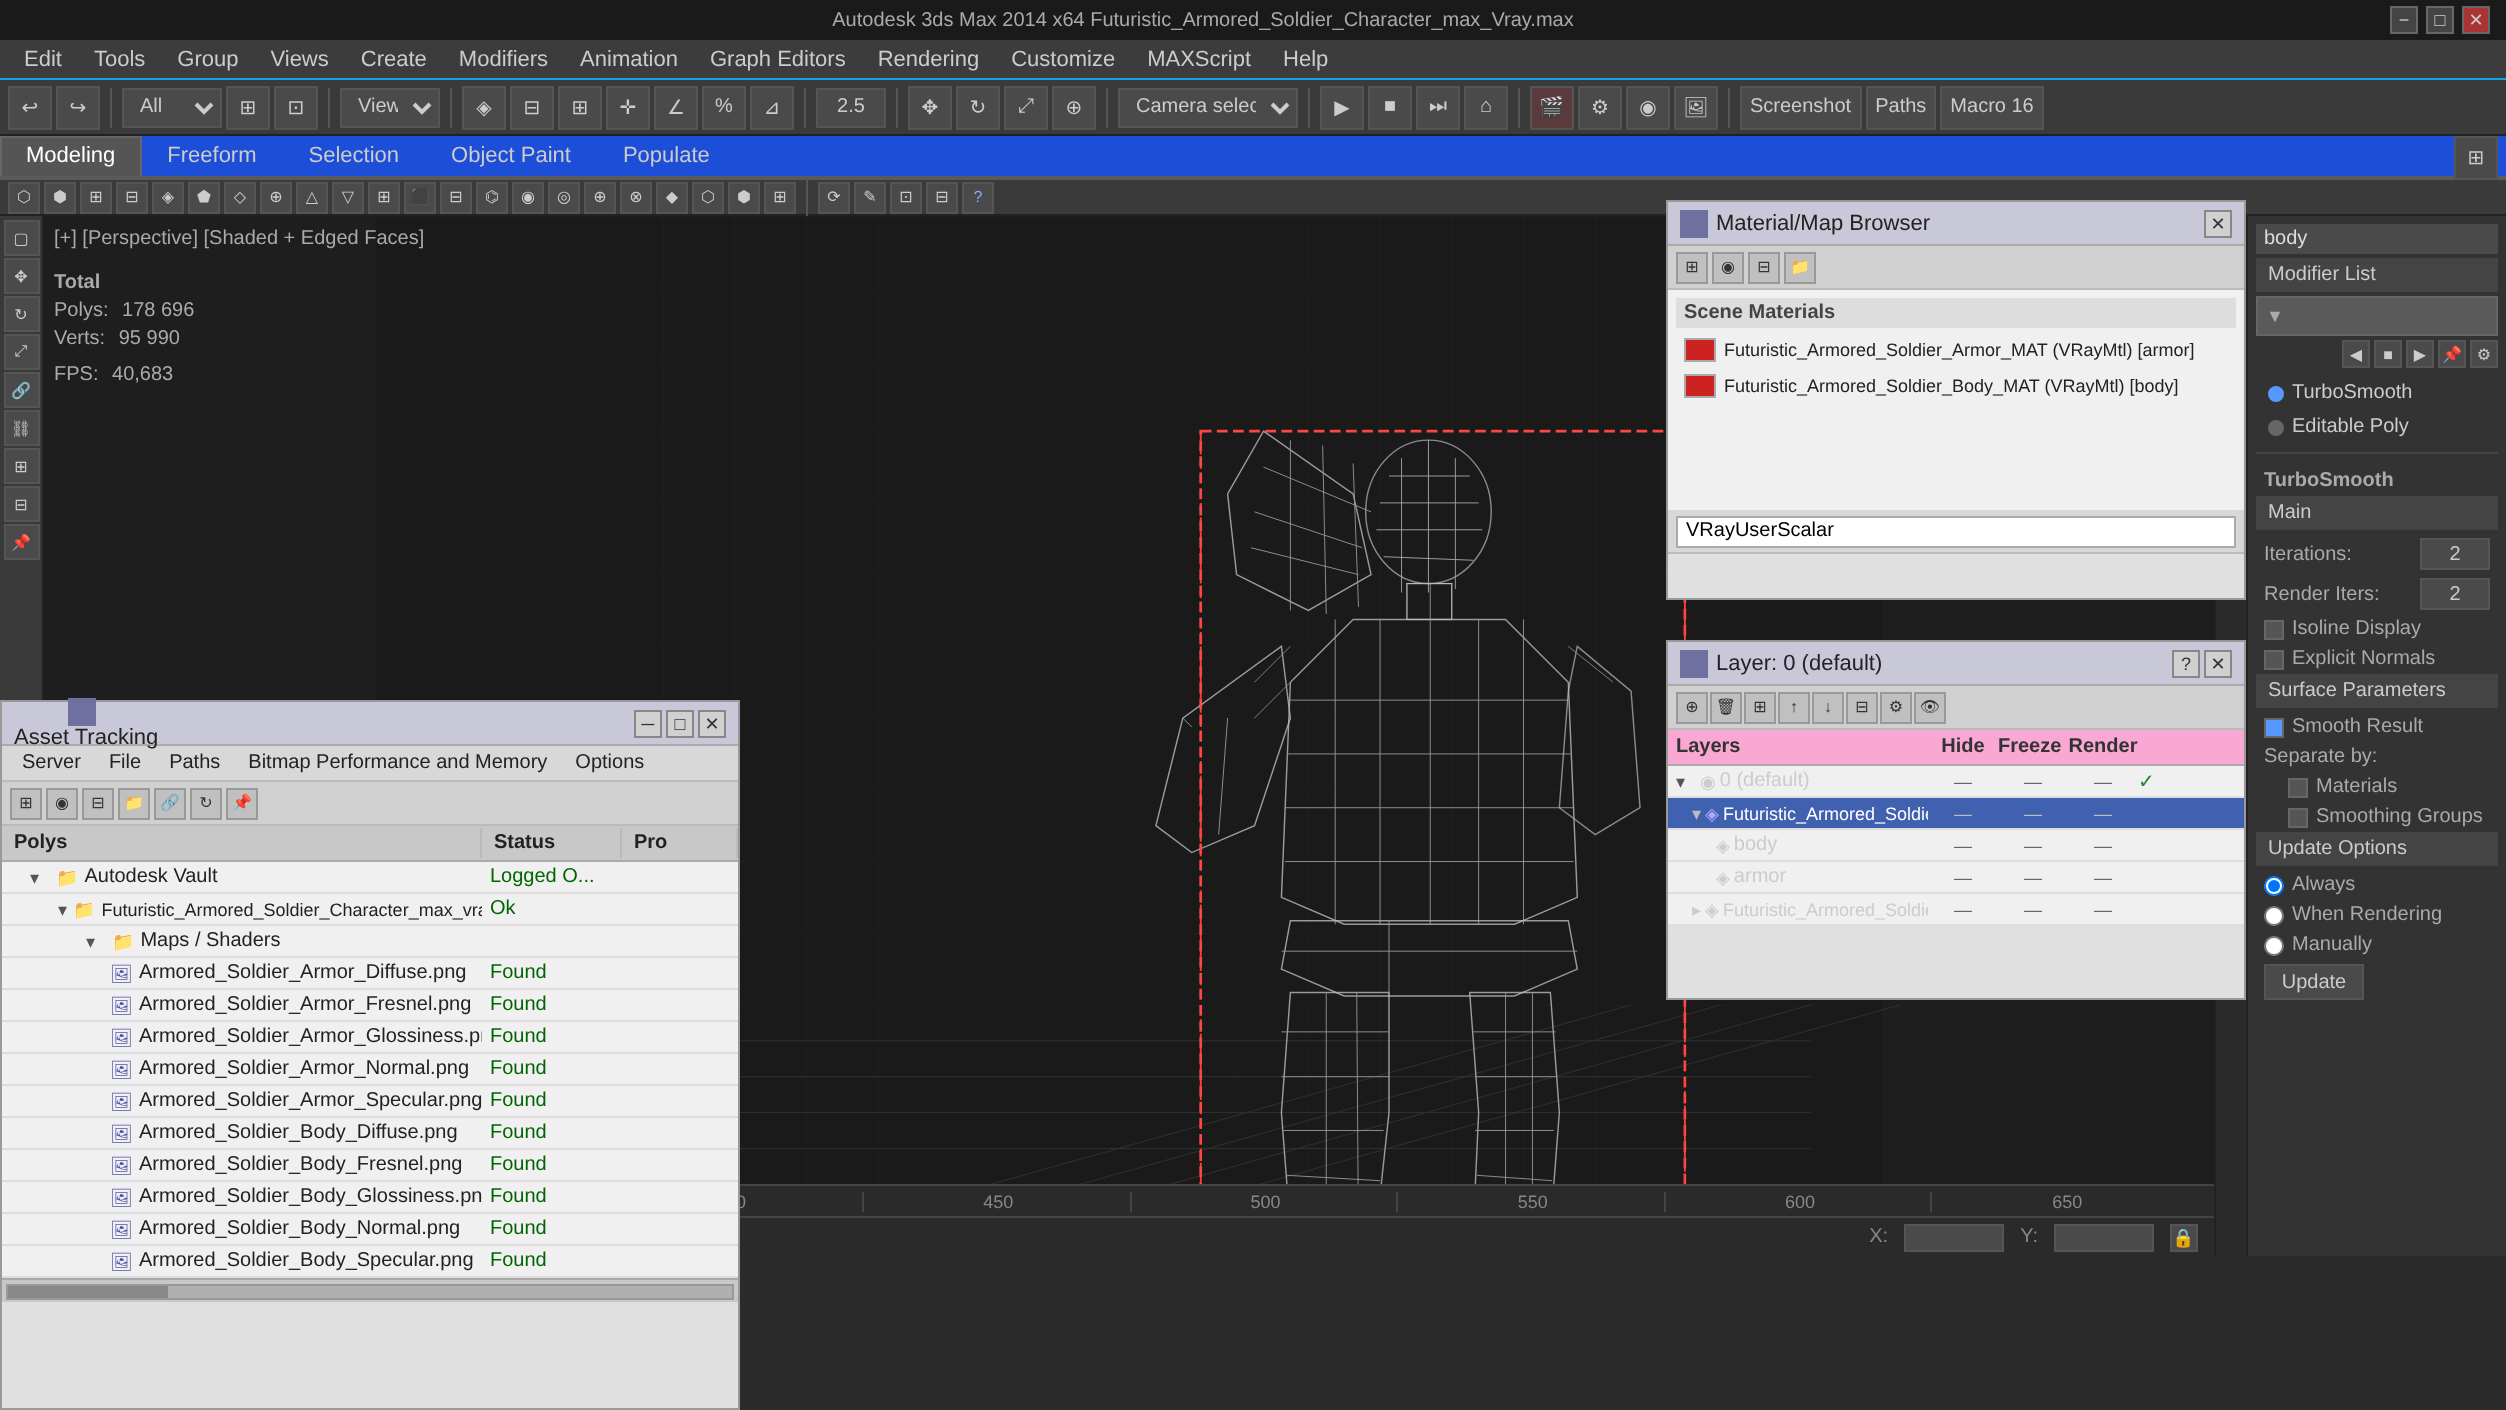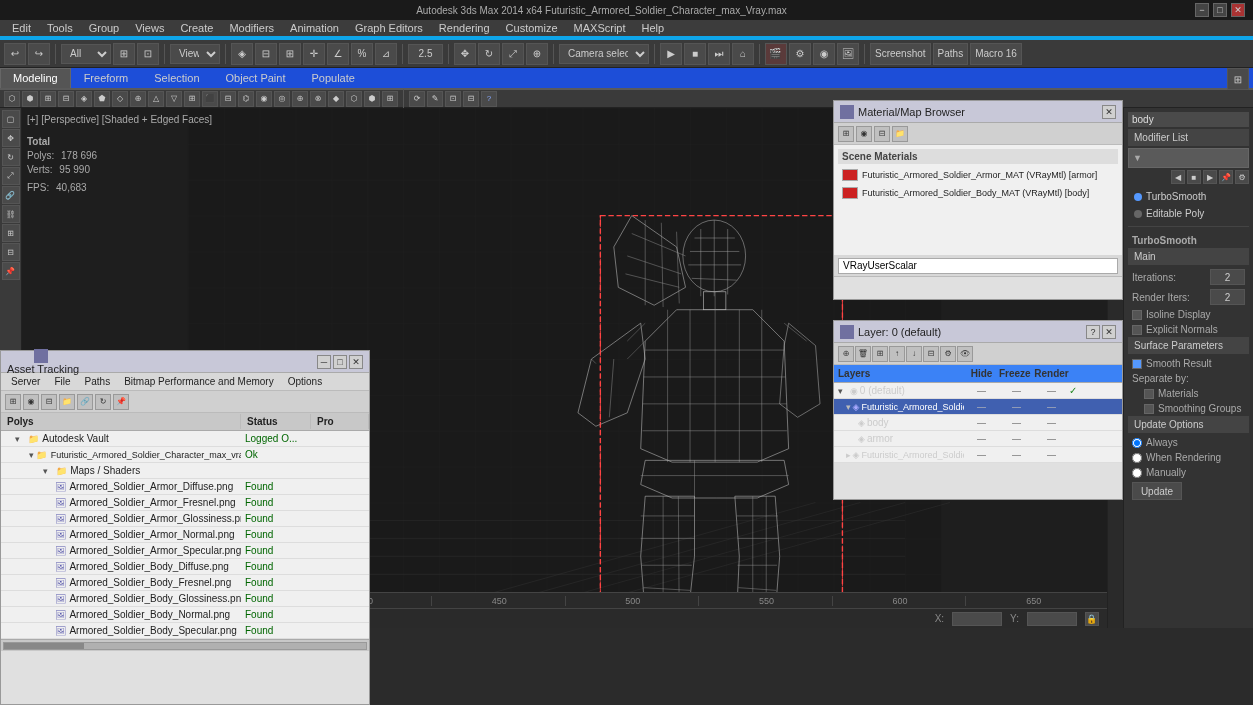--- a/index.html
+++ b/index.html
@@ -36,21 +36,21 @@
     }
 
     
     #menu-bar {
       width: 100%;
       height: 20px;
       background: #3c3c3c;
       display: flex;
       align-items: center;
       padding: 0 4px;
-      border-bottom: 4px solid #0ea5e9;
+      border-bottom: 1px solid #0ea5e9;
     }
     .menu-item {
       padding: 2px 8px;
       cursor: pointer;
       color: #ccc;
       font-size: 11px;
     }
 
     
     #toolbar1 {
@@ -558,21 +558,21 @@
     .lm-tbtn {
       width: 16px; height: 16px;
       background: #c0c0c0;
       border: 1px solid #999;
       cursor: pointer;
       font-size: 8px; color: #333;
       display: flex; align-items: center; justify-content: center;
     }
     #lm-columns {
       height: 18px;
-      background: #3b82f6;
+      background: #f9a8d4;
       display: flex;
       align-items: center;
       border-bottom: 1px solid #aaa;
       font-size: 10px;
       color: #333;
       font-weight: bold;
     }
     .lm-col-name { width: 130px; padding-left: 4px; }
     .lm-col-hide { width: 35px; text-align: center; }
     .lm-col-freeze { width: 35px; text-align: left; }

